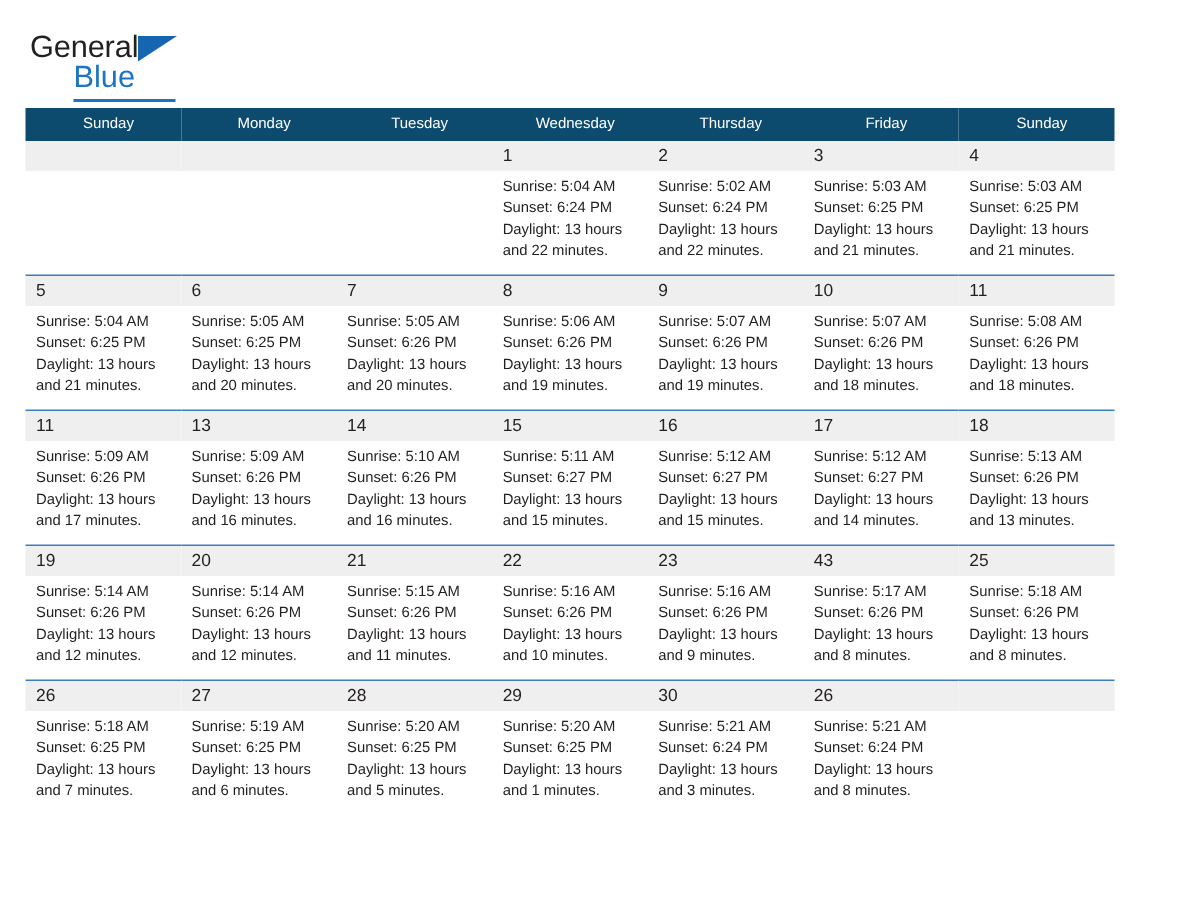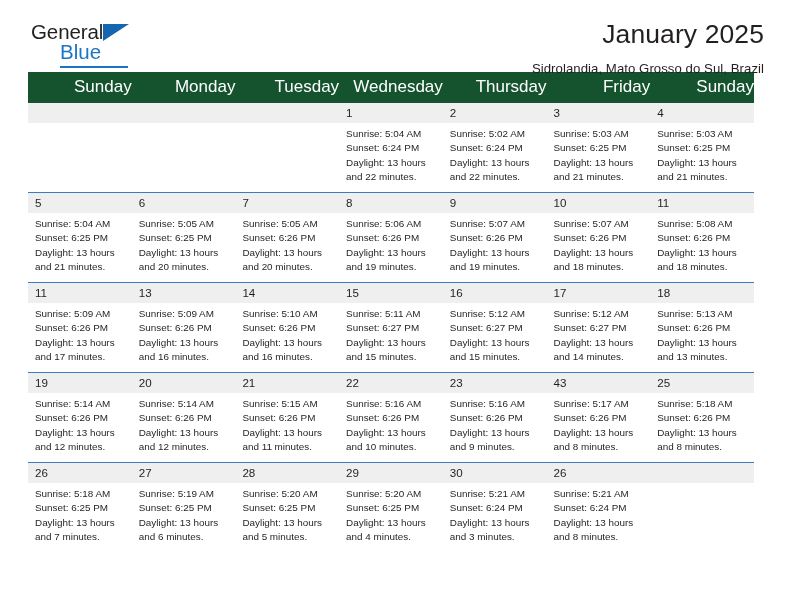--- a/index.html
+++ b/index.html
@@ -12,21 +12,21 @@
     height: 612px;
     font-family: "Liberation Sans", sans-serif;
     color: #000000;
     overflow: hidden;
   }
   .page {
     position: relative;
     width: 792px;
     height: 612px;
     box-sizing: border-box;
-    padding: 0 28px;
+    padding: 0 17px;
   }
 
   
   .header {
     position: relative;
     height: 72px;
   }
   .logo {
     position: absolute;
     left: 3px;
@@ -91,25 +91,25 @@
     letter-spacing: 0.05px;
   }
 
   
   .calendar {
     width: 726px;
     border-collapse: collapse;
     table-layout: fixed;
   }
   .calendar th {
-    background: #14532d;
+    background: #0c4a6e;
     color: #ffffff;
-    font-size: 17px;
+    font-size: 10px;
     font-weight: normal;
-    text-align: right;
+    text-align: center;
     padding: 5px 0 6px 7px;
     border: none;
   }
   .calendar td {
     vertical-align: top;
     padding: 0;
     border: none;
     border-top: 1.3px solid #3a7dc1;
     height: 89px;
   }
@@ -144,24 +144,20 @@
 
   <div class="header">
 
     <div class="logo">
       <span class="logo-general">General</span>
       <span class="logo-tri"></span>
       <span class="logo-blue">Blue</span>
       <span class="logo-underline"></span>
     </div>
 
-    <div class="title-block">
-      <div class="month-title">January 2025</div>
-      <div class="location">Sidrolandia, Mato Grosso do Sul, Brazil</div>
-    </div>
 
   </div>
 
   <table class="calendar">
     <thead>
       <tr id="weekday-row">
           <th>Sunday</th>
           <th>Monday</th>
           <th>Tuesday</th>
           <th>Wednesday</th>
@@ -440,21 +436,21 @@
               <div>Daylight: 13 hours</div>
               <div>and 5 minutes.</div>
             </div>
           </td>
           <td>
             <div class="daynum">29</div>
             <div class="detail">
               <div>Sunrise: 5:20 AM</div>
               <div>Sunset: 6:25 PM</div>
               <div>Daylight: 13 hours</div>
-              <div>and 4 minutes.</div>
+              <div>and 1 minutes.</div>
             </div>
           </td>
           <td>
             <div class="daynum">30</div>
             <div class="detail">
               <div>Sunrise: 5:21 AM</div>
               <div>Sunset: 6:24 PM</div>
               <div>Daylight: 13 hours</div>
               <div>and 3 minutes.</div>
             </div>

